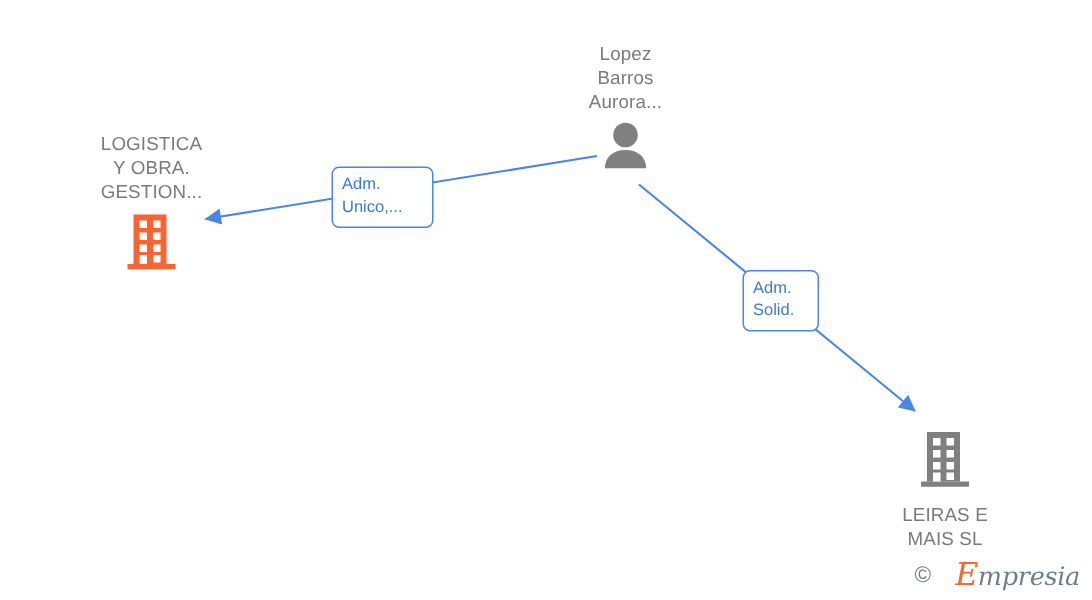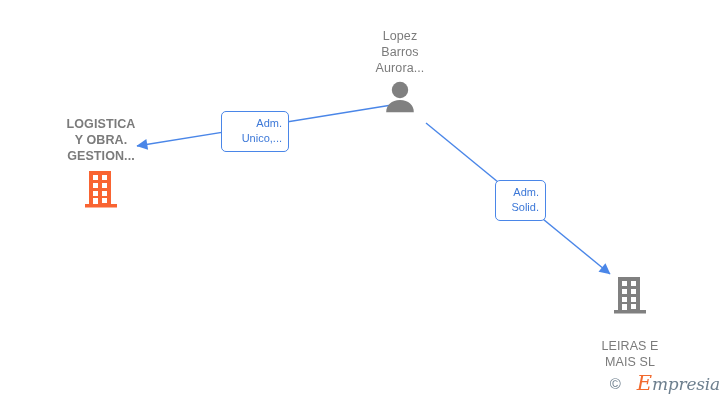--- a/index.html
+++ b/index.html
@@ -36,46 +36,45 @@
   }
   .node-label {
     font-size: 12.5px;
     line-height: 16px;
     text-align: center;
     color: #7b7b7b;
     white-space: pre-line;
     letter-spacing: 0.1px;
   }
   .node-label.bold {
-    font-weight: bold;
-    margin-top: 28px;
+    font-weight: normal;
   }
   .node-icon {
     display: block;
   }
 
   
   #node-company-main  { left: 21px;  top: 88px; }
-  #node-person        { left: 320px; top: 28px; }
-  #node-company-other { left: 550px; top: 275px; gap: 15px; }
+  #node-person        { left: 337px; top: 28px; }
+  #node-company-other { left: 550px; top: 286px; }
 
   .gap-top { margin-top: 5px; }
   .gap-bot { margin-bottom: 4px; }
 
   
   .edge-label {
     position: absolute;
     box-sizing: border-box;
     border: 1px solid #4a86e8;
     border-radius: 5px;
     background: #ffffff;
     color: #3c78d8;
     font-size: 11px;
     line-height: 15px;
-    text-align: right;
+    text-align: left;
     padding: 4px 6px 5px 6px;
     white-space: pre-line;
   }
   #edge-label-unico { left: 221px; top: 111px; width: 68px; }
   #edge-label-solid { left: 495px; top: 180px; width: 51px; }
 
   
   #watermark {
     position: absolute;
     right: 8px;

